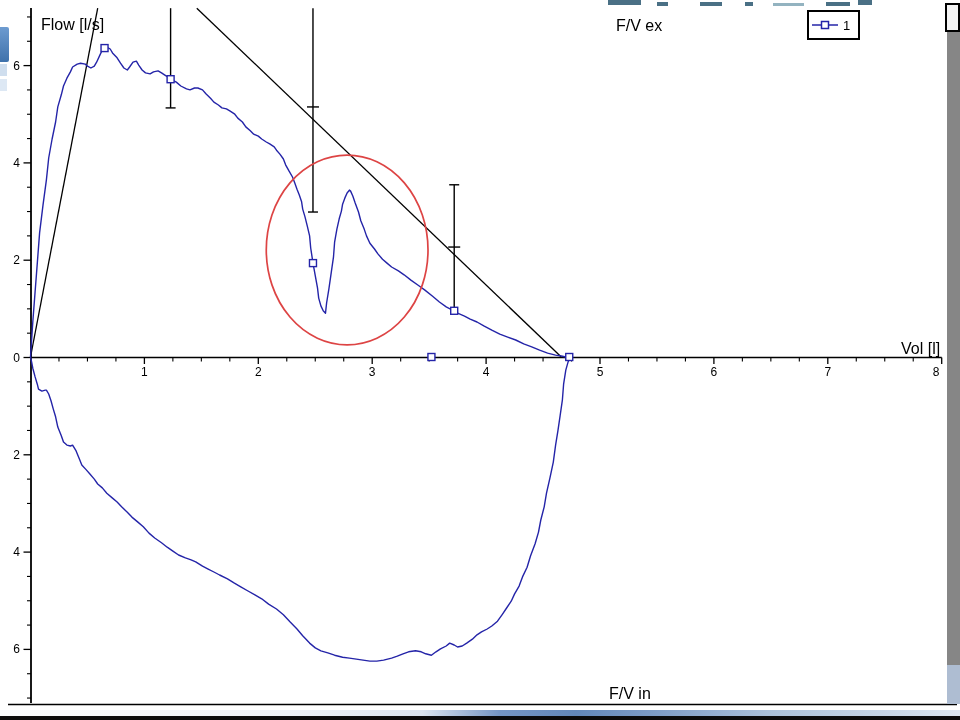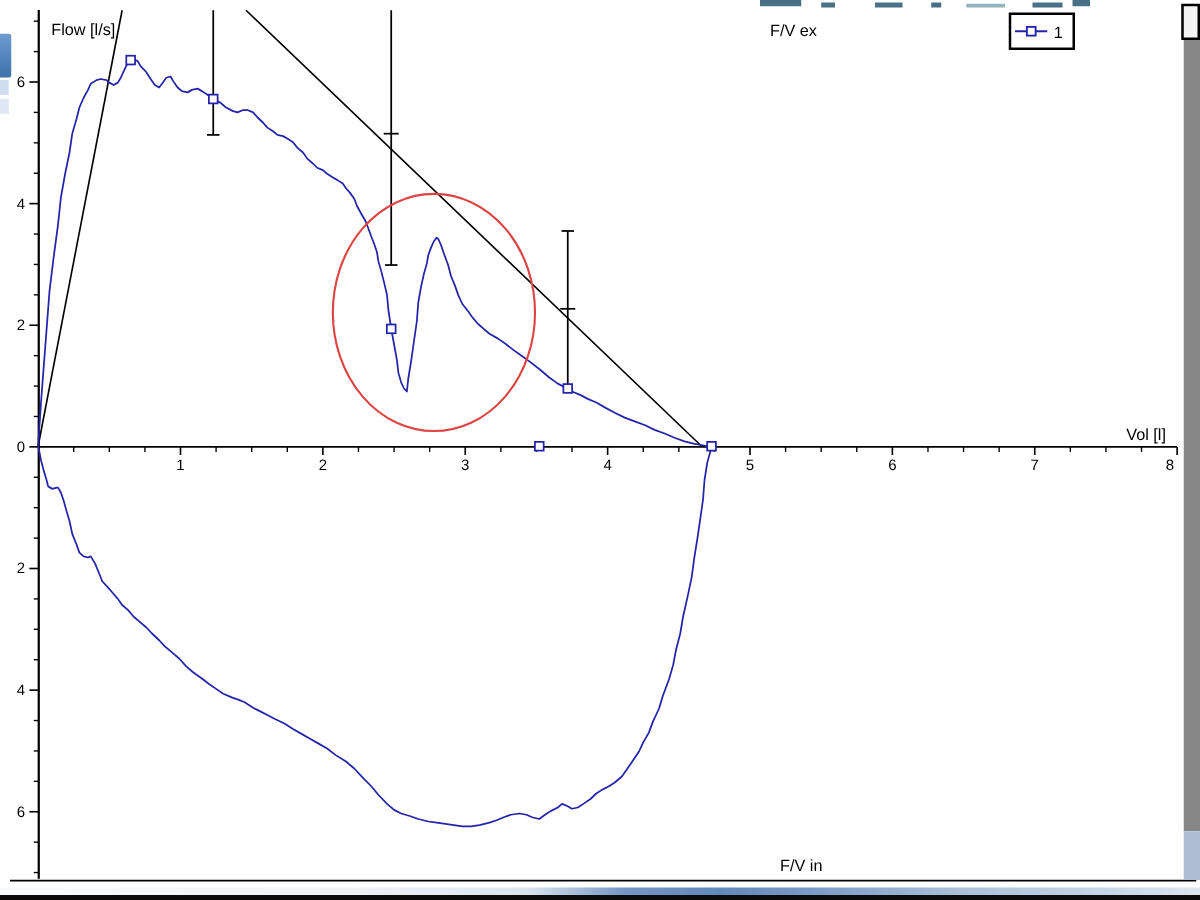--- a/index.html
+++ b/index.html
@@ -1,22 +1,22 @@
 <!DOCTYPE html>
 <html><head>
 <meta charset="utf-8">
 <style>
   html,body{margin:0;padding:0;}
   body{width:960px;height:720px;background:#ffffff;position:relative;overflow:hidden;
        font-family:"Liberation Sans",sans-serif;}
-  .lbl{position:absolute;color:#000;font-size:13px;white-space:nowrap;}
+  .lbl{position:absolute;color:#000;font-size:16px;white-space:nowrap;}
   #flow-lbl{left:41px;top:16px;}
   #fvex-lbl{left:616px;top:17px;}
   #vol-lbl{left:901px;top:340px;width:40px;text-align:left;}
-  #fvin-lbl{left:624px;top:685px;}
+  #fvin-lbl{left:609px;top:685px;}
   #plot{position:absolute;left:0;top:0;}
   #plot text{font-family:"Liberation Sans",sans-serif;fill:#000;}
   #legend{position:absolute;left:807px;top:10px;width:46px;height:26px;border:2px solid #000;
           background:#fff;display:flex;align-items:center;padding-left:3px;gap:5px;}
   #legend span{font-size:13px;color:#000;}
   
   .frag{position:absolute;height:4px;top:2px;}
   #frag1{left:608px;width:33px;top:0;height:5px;background:#4a7085;}
   #frag2{left:657px;width:11px;background:#4a7085;}
   #frag3{left:700px;width:22px;background:#4a7085;}

